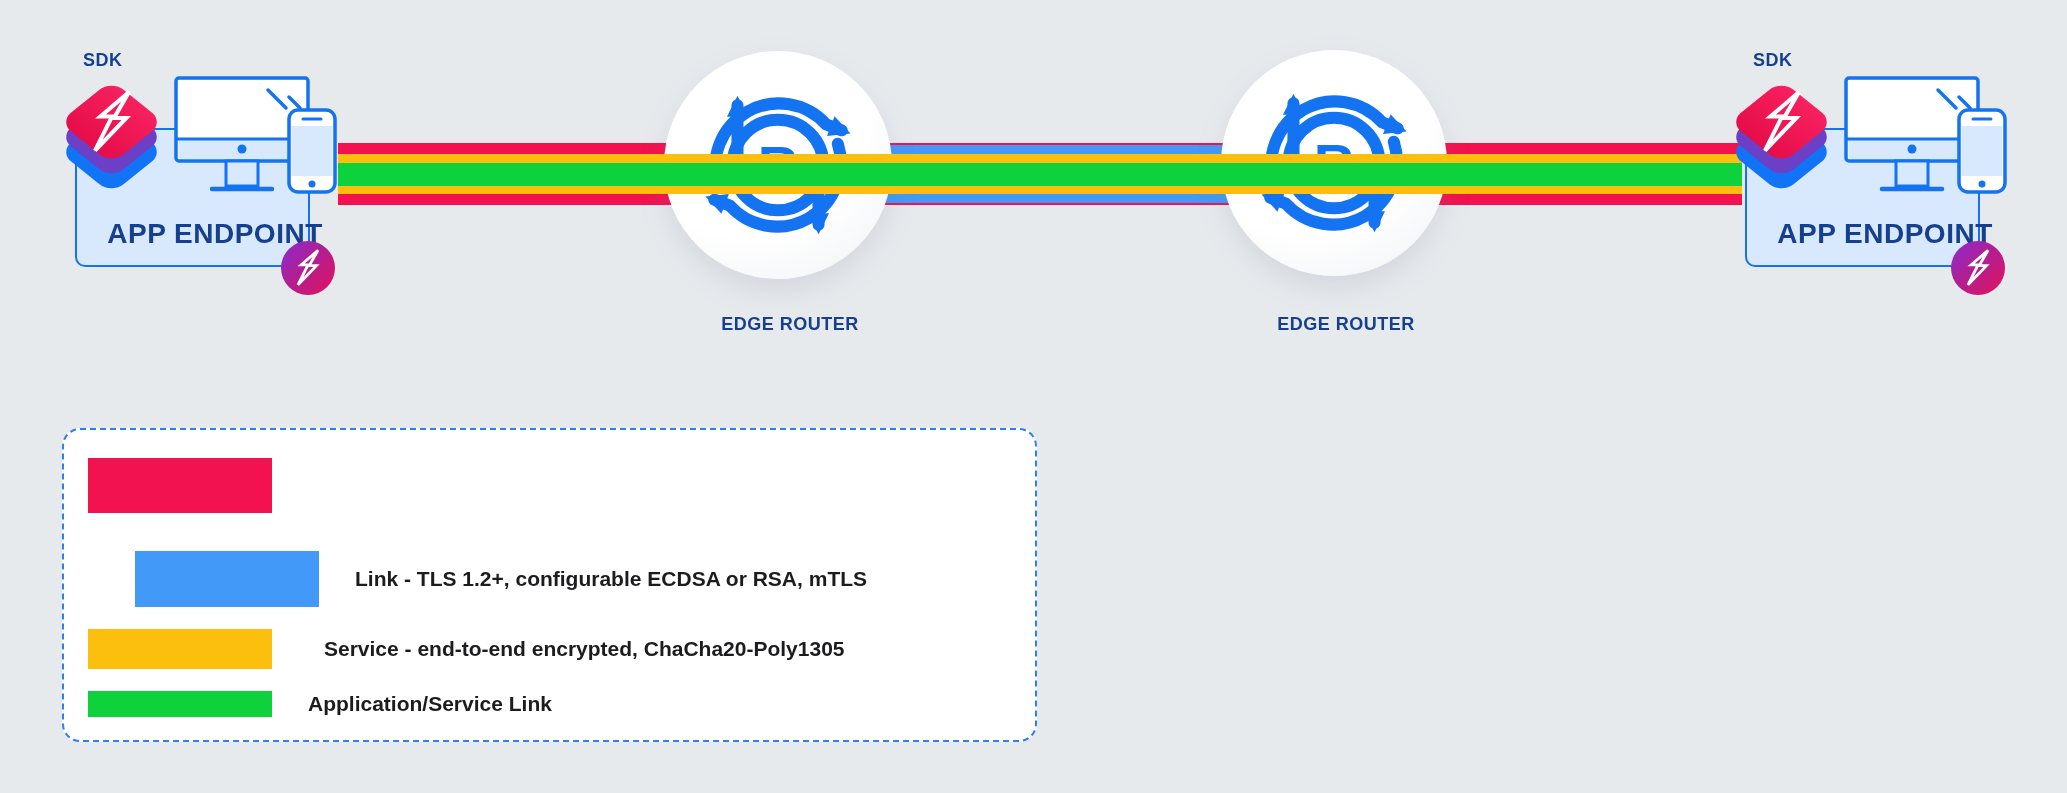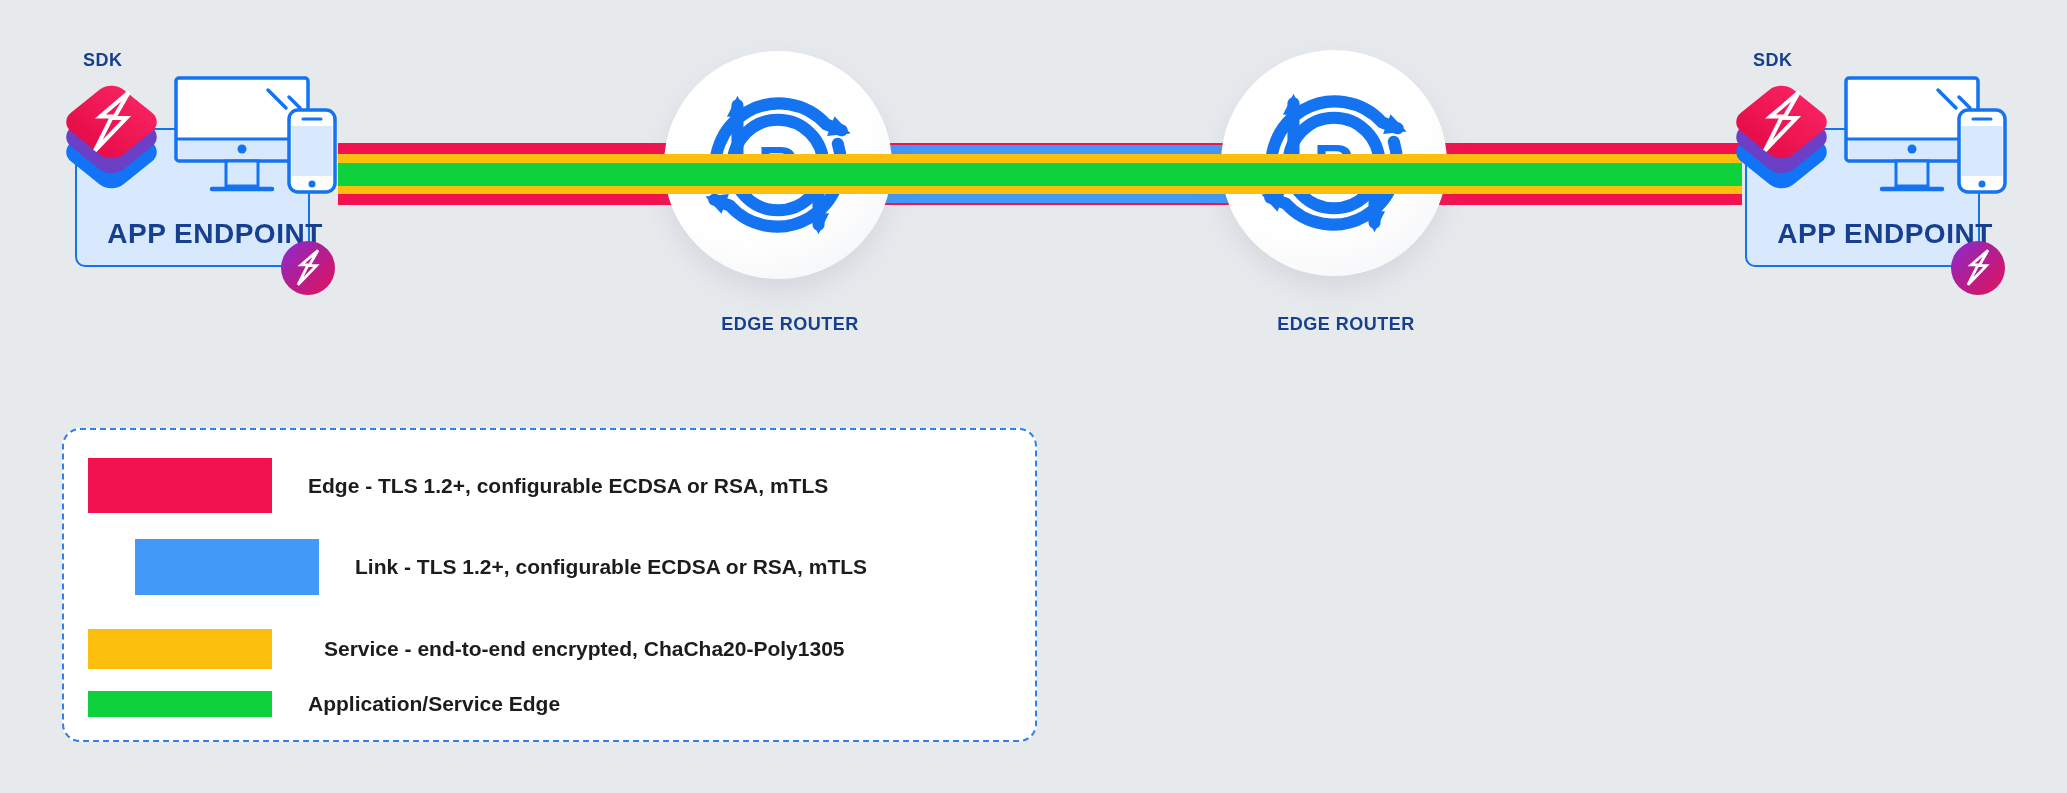--- a/index.html
+++ b/index.html
@@ -42,21 +42,21 @@
     background:linear-gradient(135deg,#8A2BD6 0%,#B01F93 45%,#E3125C 100%);
     display:flex;align-items:center;justify-content:center;}
 
   
   .legend{position:absolute;left:62px;top:428px;width:975px;height:314px;box-sizing:border-box;
     background:#ffffff;border:2.5px dashed #2F80EF;border-radius:18px;}
   .legend-row{position:absolute;left:24px;width:940px;display:flex;align-items:center;}
   .legend-swatch{width:184px;flex:0 0 184px;height:100%;}
   .legend-label{margin-left:36px;color:#1C1C1E;font-size:21px;font-weight:600;}
   .row-edge{top:28px;height:55px;}
-  .row-link{top:109px;height:56px;padding-left:47px;}
+  .row-link{top:121px;height:56px;padding-left:47px;}
   .row-service{top:199px;height:40px;gap:16px;}
   .row-data{top:261px;height:26px;}
 </style>
 </head>
 <body>
 
 <svg width="0" height="0" style="position:absolute">
   <defs>
     <marker id="ah" viewBox="0 0 12 12" refX="6.5" refY="6" markerWidth="2.1" markerHeight="2.1" orient="auto">
       <path d="M1,1 L11,6 L1,11 Z" fill="#1373F0"></path>
@@ -195,29 +195,28 @@
     <div class="badge">
       <svg width="32" height="40" viewBox="8 0 78 100">
         <path d="M 72 6 L 30 42 L 47 42 L 22 92 L 68 44 L 50 44 Z" fill="none" stroke="#ffffff" stroke-width="7" stroke-linejoin="miter"></path>
       </svg>
     </div>
   </div>
 
   <div class="legend">
     <div class="legend-row row-edge">
       <div class="legend-swatch" style="background-color: rgb(242, 18, 79);"></div>
-      <div class="legend-label">Edge - TLS 1.2+, configurable ECDSA or RSA, mTLS</div>
     </div>
     <div class="legend-row row-link">
       <div class="legend-swatch" style="background-color: rgb(67, 153, 247);"></div>
       <div class="legend-label">Link - TLS 1.2+, configurable ECDSA or RSA, mTLS</div>
     </div>
     <div class="legend-row row-service">
       <div class="legend-swatch" style="background-color: rgb(252, 191, 13);"></div>
       <div class="legend-label">Service - end-to-end encrypted, ChaCha20-Poly1305</div>
     </div>
     <div class="legend-row row-data">
       <div class="legend-swatch" style="background-color: rgb(13, 210, 60);"></div>
-      <div class="legend-label">Application/Service Edge</div>
+      <div class="legend-label">Application/Service Link</div>
     </div>
   </div>
 
 </div>
 
 </body></html>

